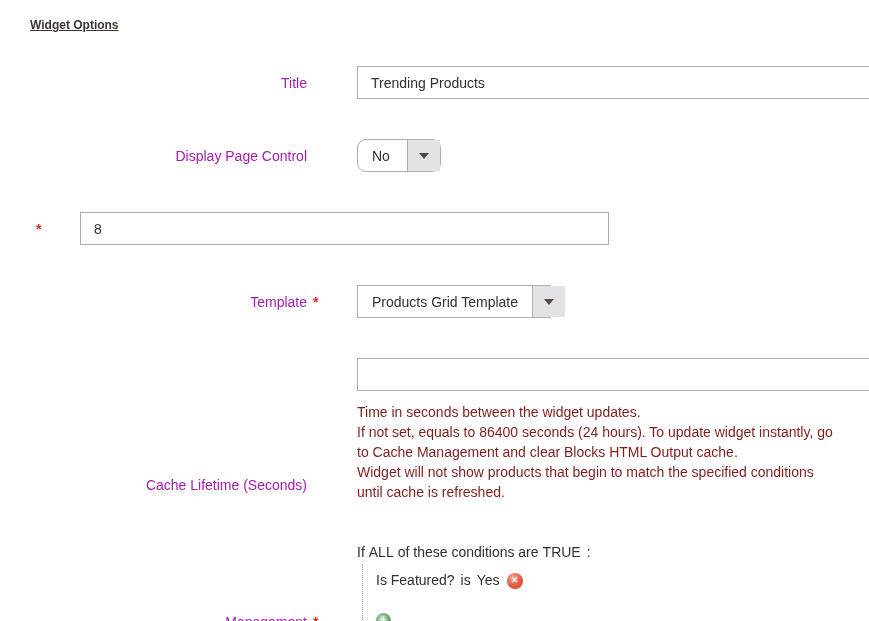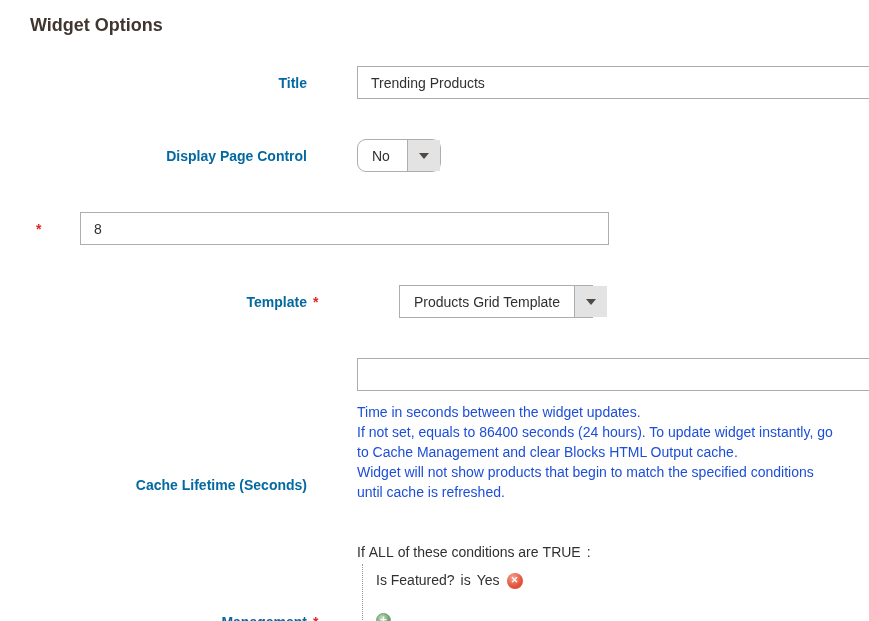--- a/index.html
+++ b/index.html
@@ -11,37 +11,38 @@
   }
   .page {
     width: 869px;
     height: 621px;
     overflow: hidden;
     padding: 13px 33px 0 30px;
     background: #fff;
   }
   .section-title {
     margin: 0 0 29px 0;
-    font-size: 18px;
+    font-size: 12px;
     line-height: 24px;
     font-weight: bold;
     color: #41362f;
+    text-decoration: underline;
   }
   .row {
     display: flex;
     align-items: center;
     margin-bottom: 40px;
   }
   .row.align-top { align-items: flex-end; }
   .label-cell {
     width: 277px;
     flex-shrink: 0;
     text-align: right;
-    font-weight: bold;
-    color: #0369a1;
+    font-weight: normal;
+    color: #a21caf;
     line-height: 20px;
   }
   .req-cell {
     width: 30px;
     flex-shrink: 0;
     padding-left: 6px;
     text-align: left;
     color: #e22626;
     font-weight: bold;
     line-height: 20px;
@@ -83,26 +84,26 @@
     align-items: center;
     justify-content: center;
   }
   .triangle-down {
     width: 0; height: 0;
     border-left: 5px solid transparent;
     border-right: 5px solid transparent;
     border-top: 6px solid #514943;
   }
   .select-narrow { width: 84px; border-radius: 9px; }
-  .select-template { width: 194px; margin-left: 42px; }
+  .select-template { width: 194px; }
   .note {
     max-width: 492px;
     margin-top: 11px;
     line-height: 20px;
-    color: #1d4ed8;
+    color: #7f1d1d;
   }
   .note p { margin: 0; }
   .cond-head { line-height: 20px; }
   .cond-link { margin: 12px 4px; cursor: pointer; }
   .cond-suffix { margin-left: 2px; }
   .cond-tree {
     margin: 2px 0 0 5px;
     border-left: 1px dotted #9b9b9b;
     padding: 8px 0 4px 13px;
   }

